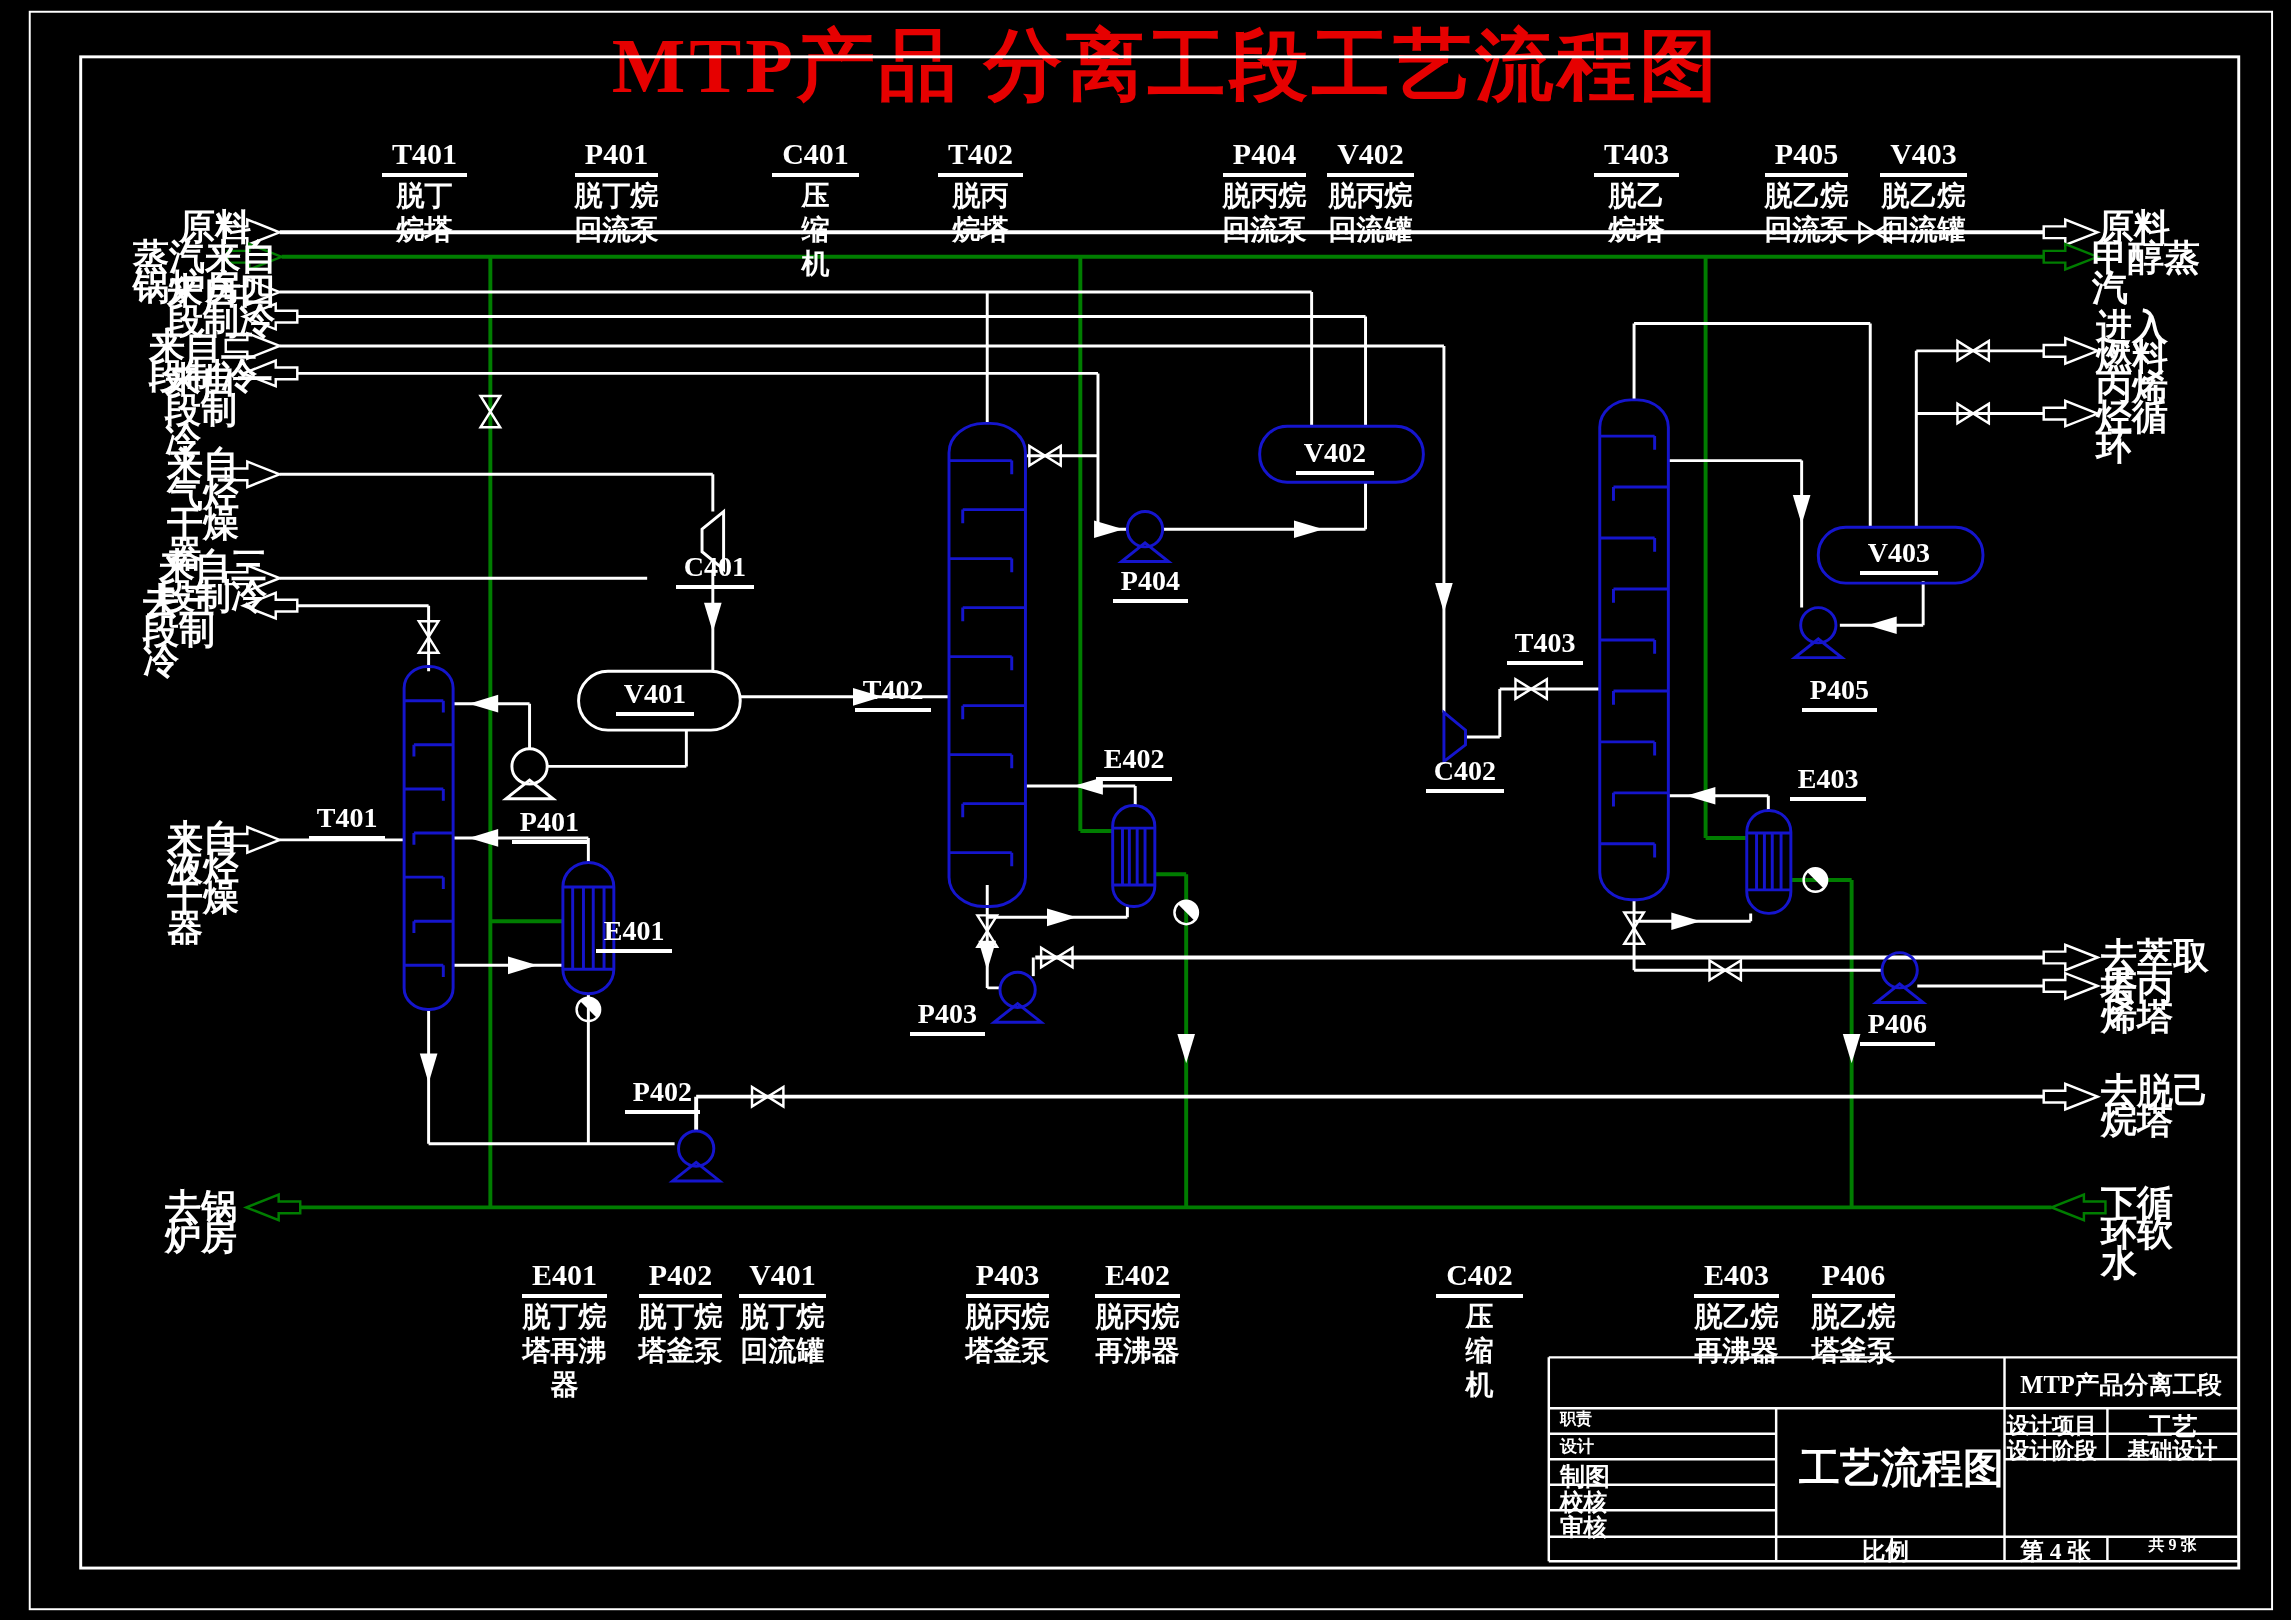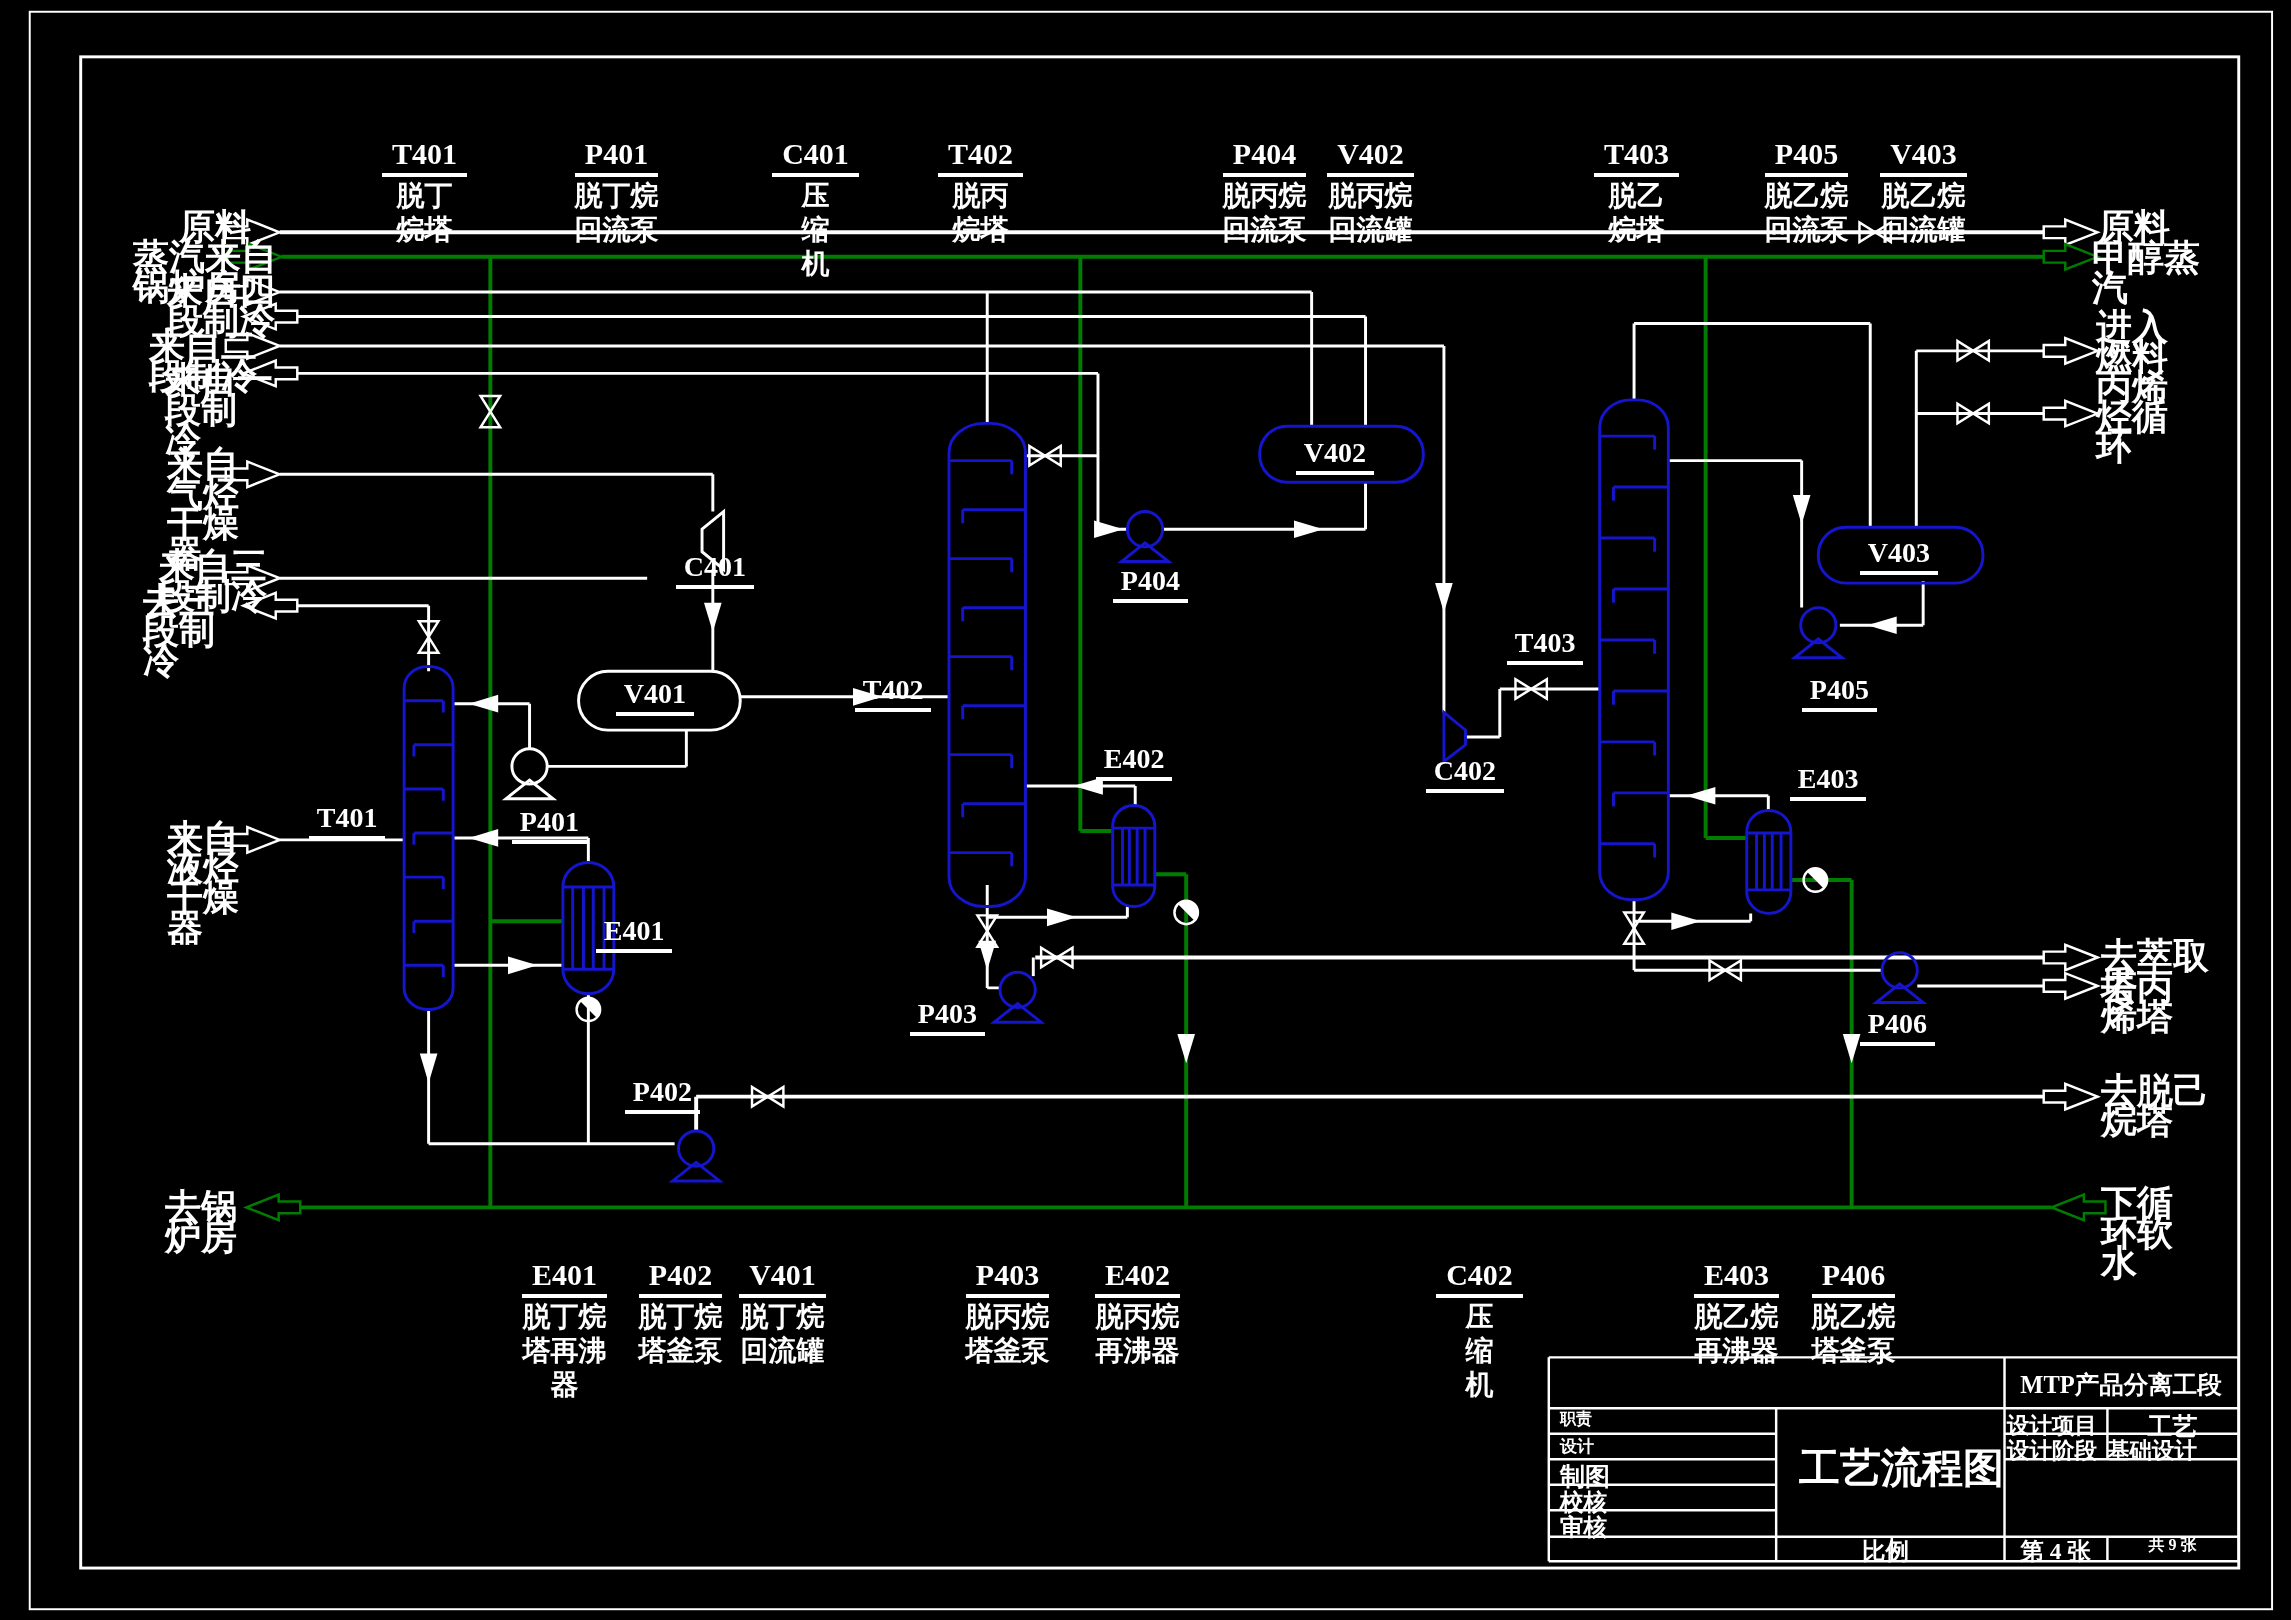--- a/index.html
+++ b/index.html
@@ -16,20 +16,21 @@
   .tag{position:absolute;color:#fff;font-size:28px;font-weight:bold;z-index:3;
        border-bottom:4.9px solid #fff;padding:0 7.8px 2px 7.8px;white-space:nowrap;}
   .stream{font-size:36px;line-height:30px;font-weight:bold;}
   .tb{font-weight:bold;}
 </style>
 </head>
 <body>
 
 <div id="stage">
 
+  <div class="ttl">MTP产品 分离工段工艺流程图</div>
 
   <svg id="gfx" width="2292" height="1620" viewBox="0 0 2338 1653">
 
     <rect x="30" y="12" width="2288" height="1630" fill="none" stroke="#fff" stroke-width="2"></rect>
     <rect x="82" y="58" width="2202" height="1542" fill="none" stroke="#fff" stroke-width="3"></rect>
 
     <g stroke="#007d00" stroke-width="4" fill="none">
       <path d="M287 262 H2090"></path>
       <path d="M306 1232 H2093"></path>
       <path d="M500 262 V1232 M500 940 H574"></path>
@@ -375,18 +376,18 @@
   <div class="t tb" style="left:1560px;top:1435px;font-size:17px">设计</div>
   <div class="t tb" style="left:1560px;top:1460px;font-size:25px">制图</div>
   <div class="t tb" style="left:1560px;top:1486px;font-size:23.5px">校核</div>
   <div class="t tb" style="left:1560px;top:1511px;font-size:23.5px">审核</div>
   <div class="t tb" style="left:1776px;top:1441px;width:228px;text-align:right;font-size:41px">工艺流程图</div>
   <div class="t tb" style="left:1862px;top:1535px;width:116px;font-size:23.5px">比例</div>
   <div class="t tb" style="left:2004px;top:1368px;width:234px;text-align:center;font-size:24.5px">MTP产品分离工段</div>
   <div class="t tb" style="left:2007px;top:1410px;font-size:22.5px">设计项目</div>
   <div class="t tb" style="left:2107px;top:1410px;width:131px;text-align:center;font-size:25px">工艺</div>
   <div class="t tb" style="left:2007px;top:1435px;font-size:22.5px">设计阶段</div>
-  <div class="t tb" style="left:2107px;top: 1435px;width:131px;font-size:22.5px">基础设计</div>
+  <div class="t tb" style="left:2107px;top: 1435px;width:131px;text-align:center;font-size:22.5px">基础设计</div>
   <div class="t tb" style="left:2004px;top:1535px;width:103px;text-align:center;font-size:23.5px">第 4 张</div>
   <div class="t tb" style="left:2107px;top:1535px;width:131px;text-align:center;font-size:16px">共 9 张</div>
 
 </div>
 
 
 </body></html>

